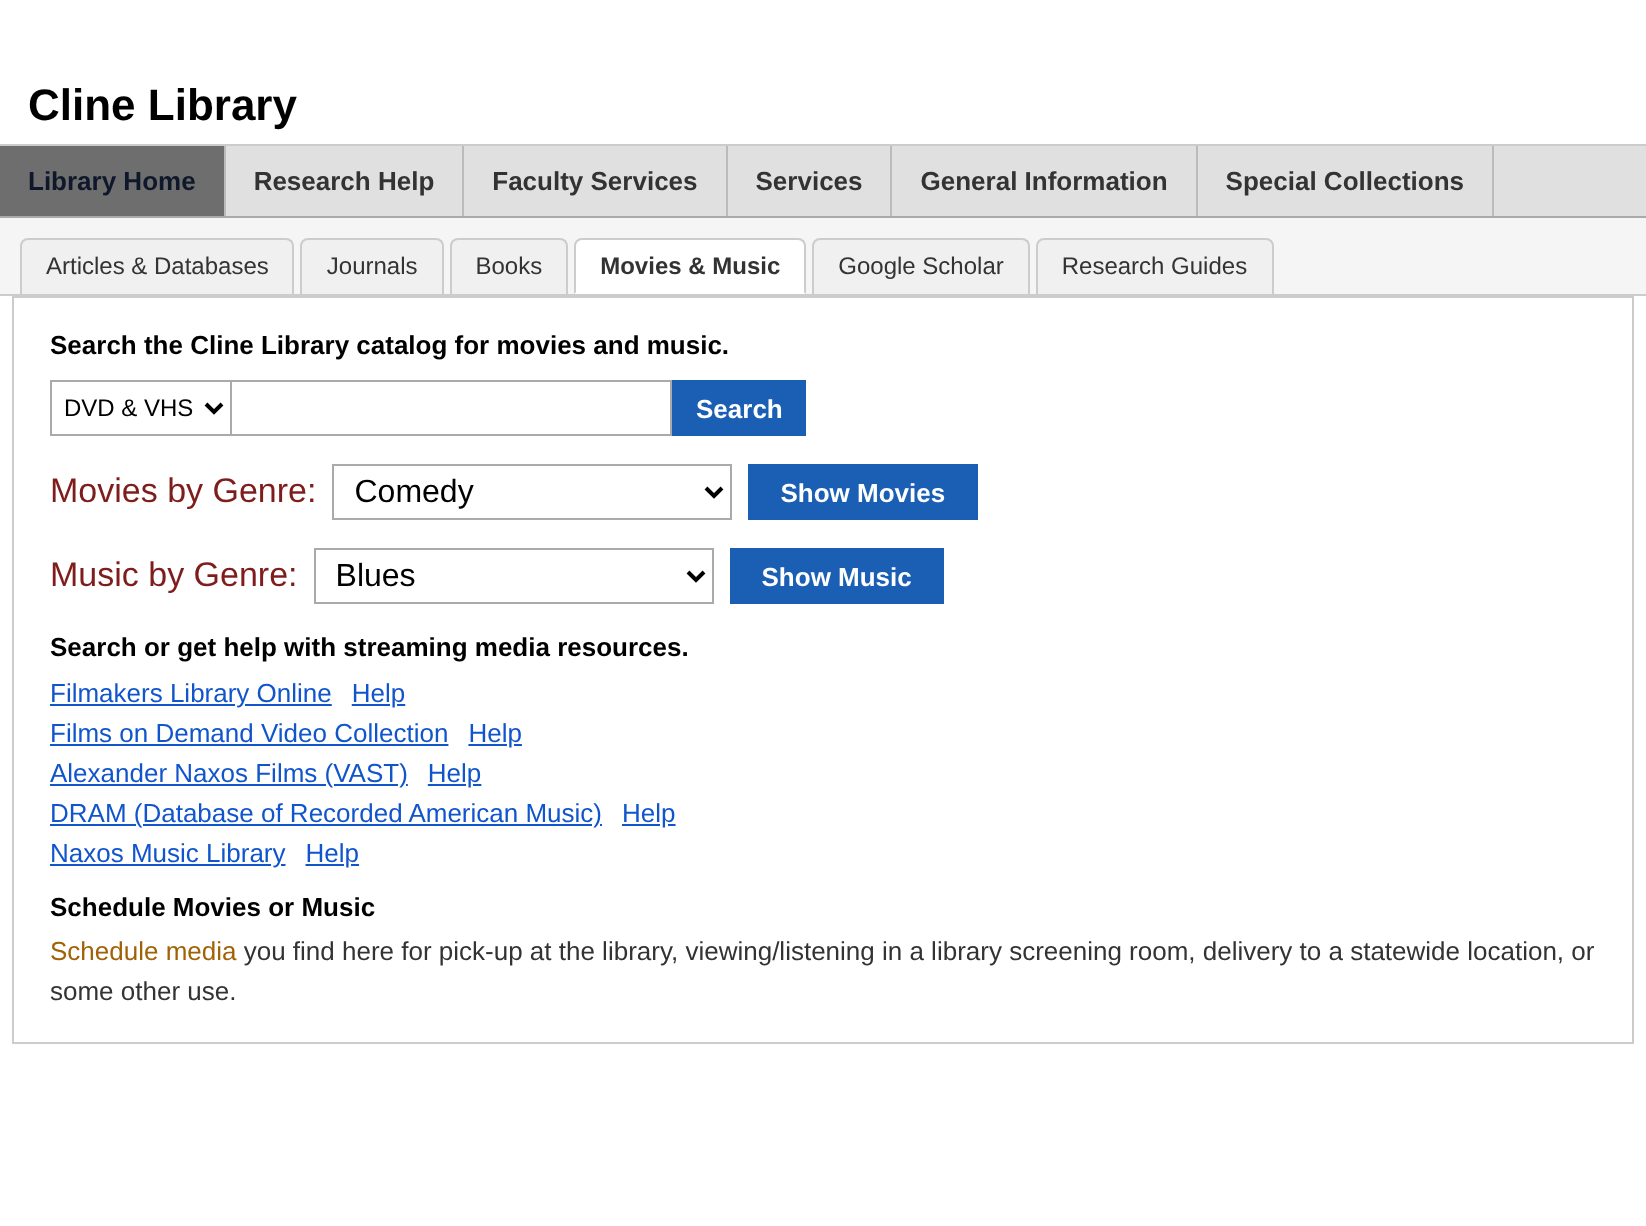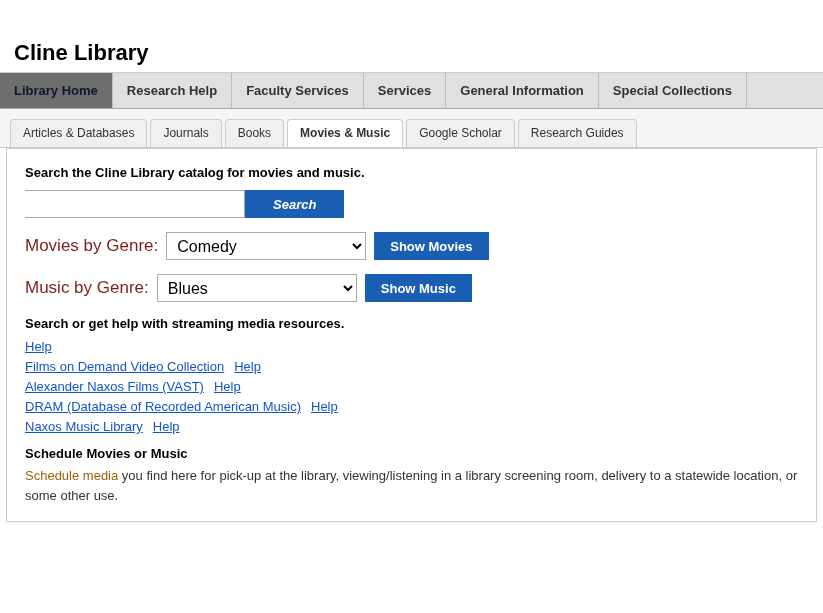--- a/index.html
+++ b/index.html
@@ -100,29 +100,28 @@
     .search-input {
       width: 220px;
       padding: 4px 6px;
       border: 1px solid #aaa;
       border-left: none;
       height: 28px;
       font-size: 12px;
       outline: none;
     }
     .btn-search {
-      padding: 4px 28px;
+      padding: 4px 12px;
       background: #1a5fb4;
       color: #fff;
       border: none;
       height: 28px;
       cursor: pointer;
       font-size: 13px;
       font-weight: bold;
-      font-style: italic;
     }
 
     
     .genre-row {
       display: flex;
       align-items: center;
       margin-bottom: 14px;
       gap: 8px;
     }
     .genre-label {
@@ -217,20 +216,27 @@
   <div class="sub-nav-tab active">Movies &amp; Music</div>
   <div class="sub-nav-tab">Google Scholar</div>
   <div class="sub-nav-tab">Research Guides</div>
 </div>
 
 <div class="content-area">
 
   <div class="section-desc">Search the Cline Library catalog for movies and music.</div>
 
   <div class="search-row">
+    <select class="search-select">
+      <option>DVD &amp; VHS</option>
+      <option>Blu-ray</option>
+      <option>VHS</option>
+      <option>CD</option>
+      <option>LP</option>
+    </select>
     <input type="text" class="search-input" value="" placeholder="" style="">
     <button class="btn-search">Search</button>
   </div>
 
   <div class="genre-row">
     <span class="genre-label">Movies by Genre:</span>
     <select class="genre-select">
       <option>Comedy</option>
       <option>Action</option>
       <option>Drama</option>
@@ -250,20 +256,21 @@
       <option>Rock</option>
       <option>Pop</option>
       <option>Country</option>
     </select>
     <button class="btn-show">Show Music</button>
   </div>
 
   <div class="streaming-desc">Search or get help with streaming media resources.</div>
 
   <div class="resource-row">
+    <a class="resource-link">Filmakers Library Online</a>
     <a class="help-link">Help</a>
   </div>
   <div class="resource-row">
     <a class="resource-link">Films on Demand Video Collection</a>
     <a class="help-link">Help</a>
   </div>
   <div class="resource-row">
     <a class="resource-link">Alexander Naxos Films (VAST)</a>
     <a class="help-link">Help</a>
   </div>

